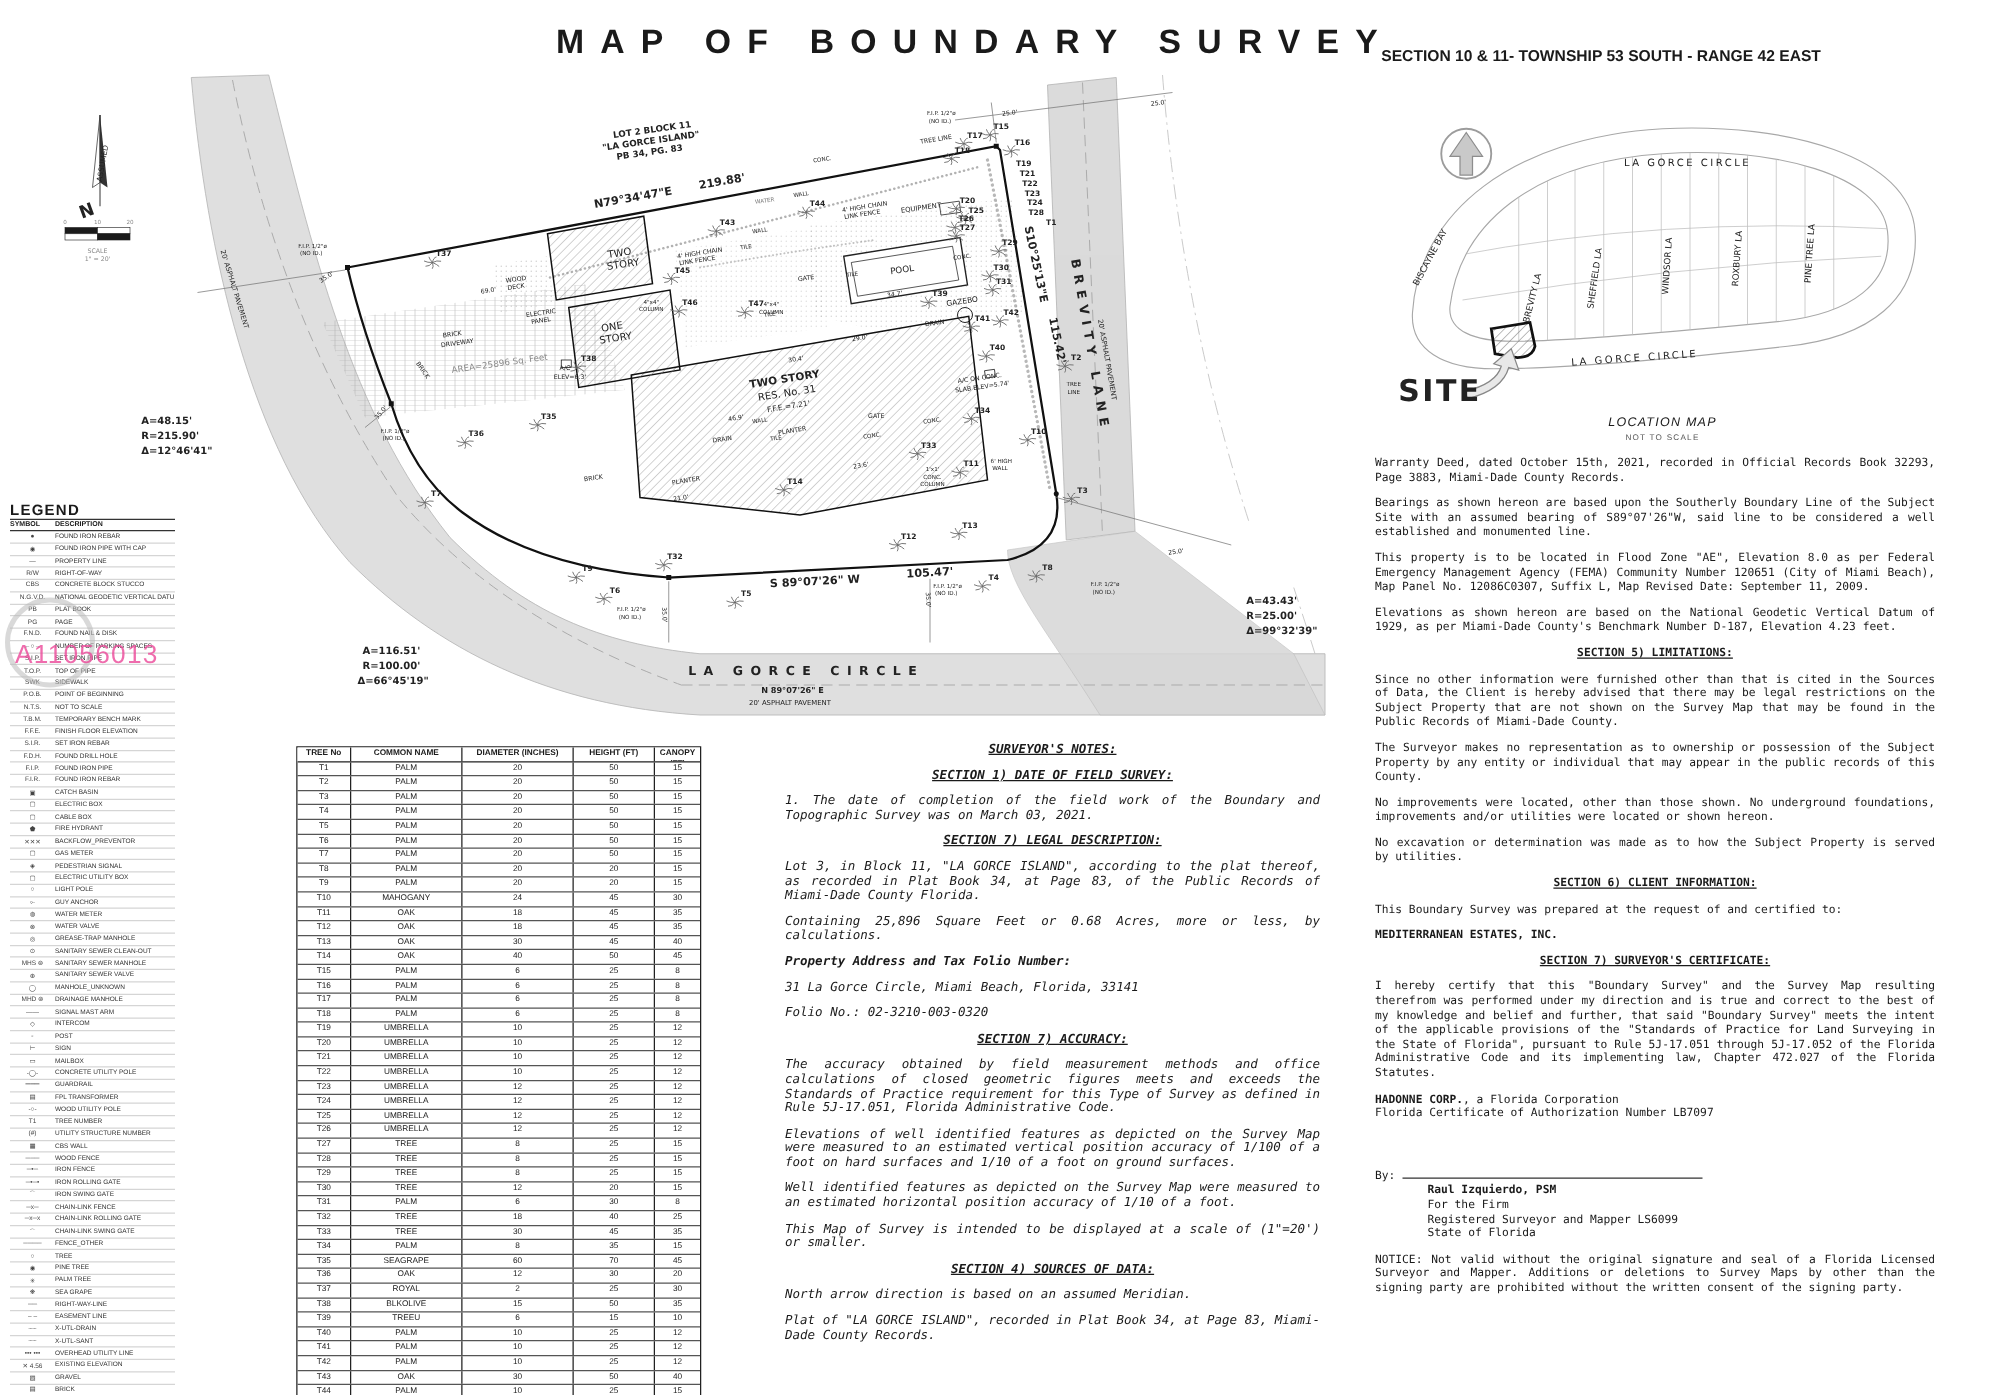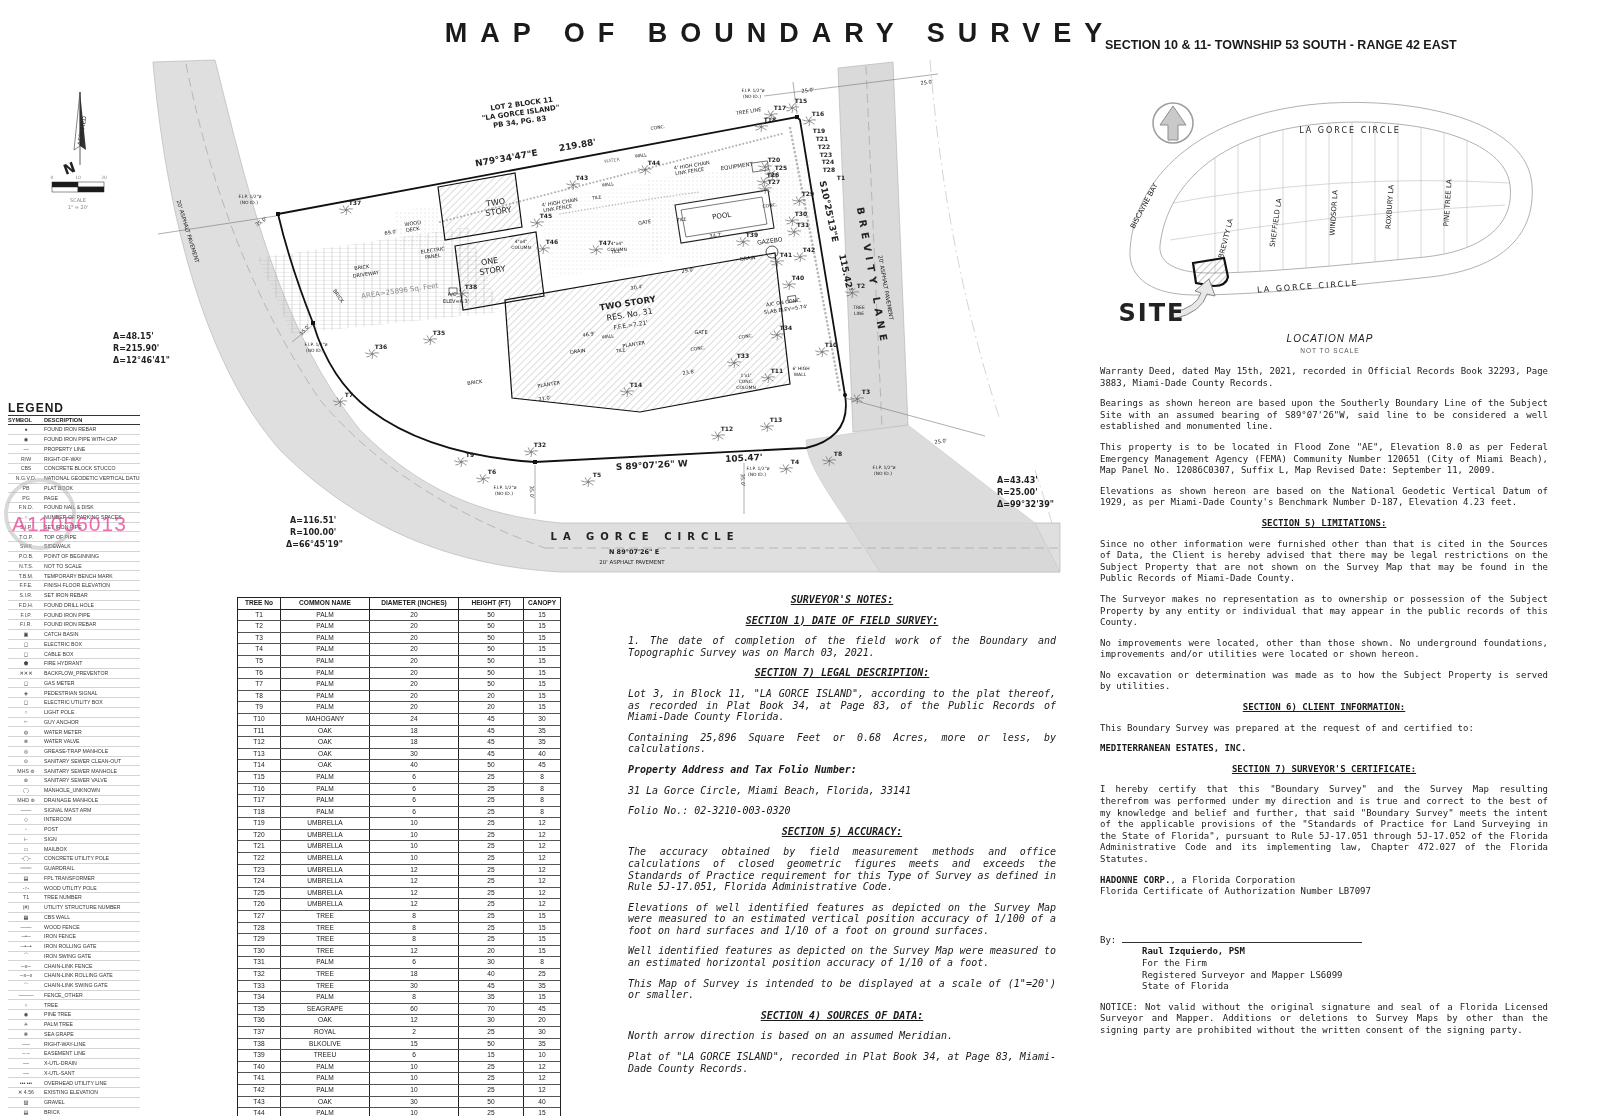--- a/index.html
+++ b/index.html
@@ -1092,33 +1092,33 @@
     <div class="n-h">SURVEYOR'S NOTES:</div>
     <div id="notes-body">
         <div class="n-h">SECTION 1) DATE OF FIELD SURVEY:</div>
         <div class="n-p">1. The date of completion of the field work of the Boundary and Topographic Survey was on March 03, 2021.</div>
         <div class="n-h">SECTION 7) LEGAL DESCRIPTION:</div>
         <div class="n-p">Lot 3, in Block 11, "LA GORCE ISLAND", according to the plat thereof, as recorded in Plat Book 34, at Page 83, of the Public Records of Miami-Dade County Florida.</div>
         <div class="n-p">Containing 25,896 Square Feet or 0.68 Acres, more or less, by calculations.</div>
         <div class="n-p n-b">Property Address and Tax Folio Number:</div>
         <div class="n-p">31 La Gorce Circle, Miami Beach, Florida, 33141</div>
         <div class="n-p">Folio No.: 02-3210-003-0320</div>
-        <div class="n-h">SECTION 5) ACCURACY:</div>
+        <div class="n-h">SECTION 7) ACCURACY:</div>
         <div class="n-p">The accuracy obtained by field measurement methods and office calculations of closed geometric figures meets and exceeds the Standards of Practice requirement for this Type of Survey as defined in Rule 5J-17.051, Florida Administrative Code.</div>
         <div class="n-p">Elevations of well identified features as depicted on the Survey Map were measured to an estimated vertical position accuracy of 1/100  of a foot on hard surfaces and 1/10 of a foot on ground surfaces.</div>
         <div class="n-p">Well identified features as depicted on the Survey Map were measured to an estimated horizontal position accuracy of 1/10 of a foot.</div>
         <div class="n-p">This Map of Survey is intended to be displayed at a scale of (1"=20') or smaller.</div>
         <div class="n-h">SECTION 4) SOURCES OF DATA:</div>
         <div class="n-p">North arrow direction is based on an assumed Meridian.</div>
         <div class="n-p">Plat of "LA GORCE ISLAND", recorded in Plat Book 34, at Page 83, Miami-Dade County Records.</div>
       </div>
   </div>
 
   <div class="abs rightcol" id="right-body">
-      <div class="n-p">Warranty Deed, dated May 15th, 2021, recorded in Official Records Book 32293, Page 3883, Miami-Dade County Records.</div>
+      <div class="n-p">Warranty Deed, dated October 15th, 2021, recorded in Official Records Book 32293, Page 3883, Miami-Dade County Records.</div>
       <div class="n-p">Bearings as shown hereon are based upon the Southerly Boundary Line of the Subject Site with an assumed bearing of S89°07'26"W, said line to be considered a well established and monumented line.</div>
       <div class="n-p">This property is to be located in Flood Zone "AE", Elevation 8.0 as per Federal Emergency Management Agency (FEMA) Community Number 120651 (City of Miami Beach), Map Panel No. 12086C0307, Suffix L, Map Revised Date: September 11, 2009.</div>
       <div class="n-p">Elevations as shown hereon are based on the National Geodetic Vertical Datum of 1929, as per Miami-Dade County's Benchmark Number D-187, Elevation 4.23 feet.</div>
       <div class="n-h">SECTION 5) LIMITATIONS:</div>
       <div class="n-p">Since no other information were furnished other than that is cited in the Sources of Data, the Client is hereby advised that there may be legal restrictions on the Subject Property that are not shown on the Survey Map that may be found in the Public Records of Miami-Dade County.</div>
       <div class="n-p">The Surveyor makes no representation as to ownership or possession of the Subject Property by any entity or individual that may appear in the public records of this County.</div>
       <div class="n-p">No improvements were located, other than those shown. No underground foundations, improvements and/or utilities were located or shown hereon.</div>
       <div class="n-p">No excavation or determination was made as to how the Subject Property is served by utilities.</div>
       <div class="n-h">SECTION 6) CLIENT INFORMATION:</div>
       <div class="n-p">This Boundary Survey was prepared at the request of and certified to:</div>

